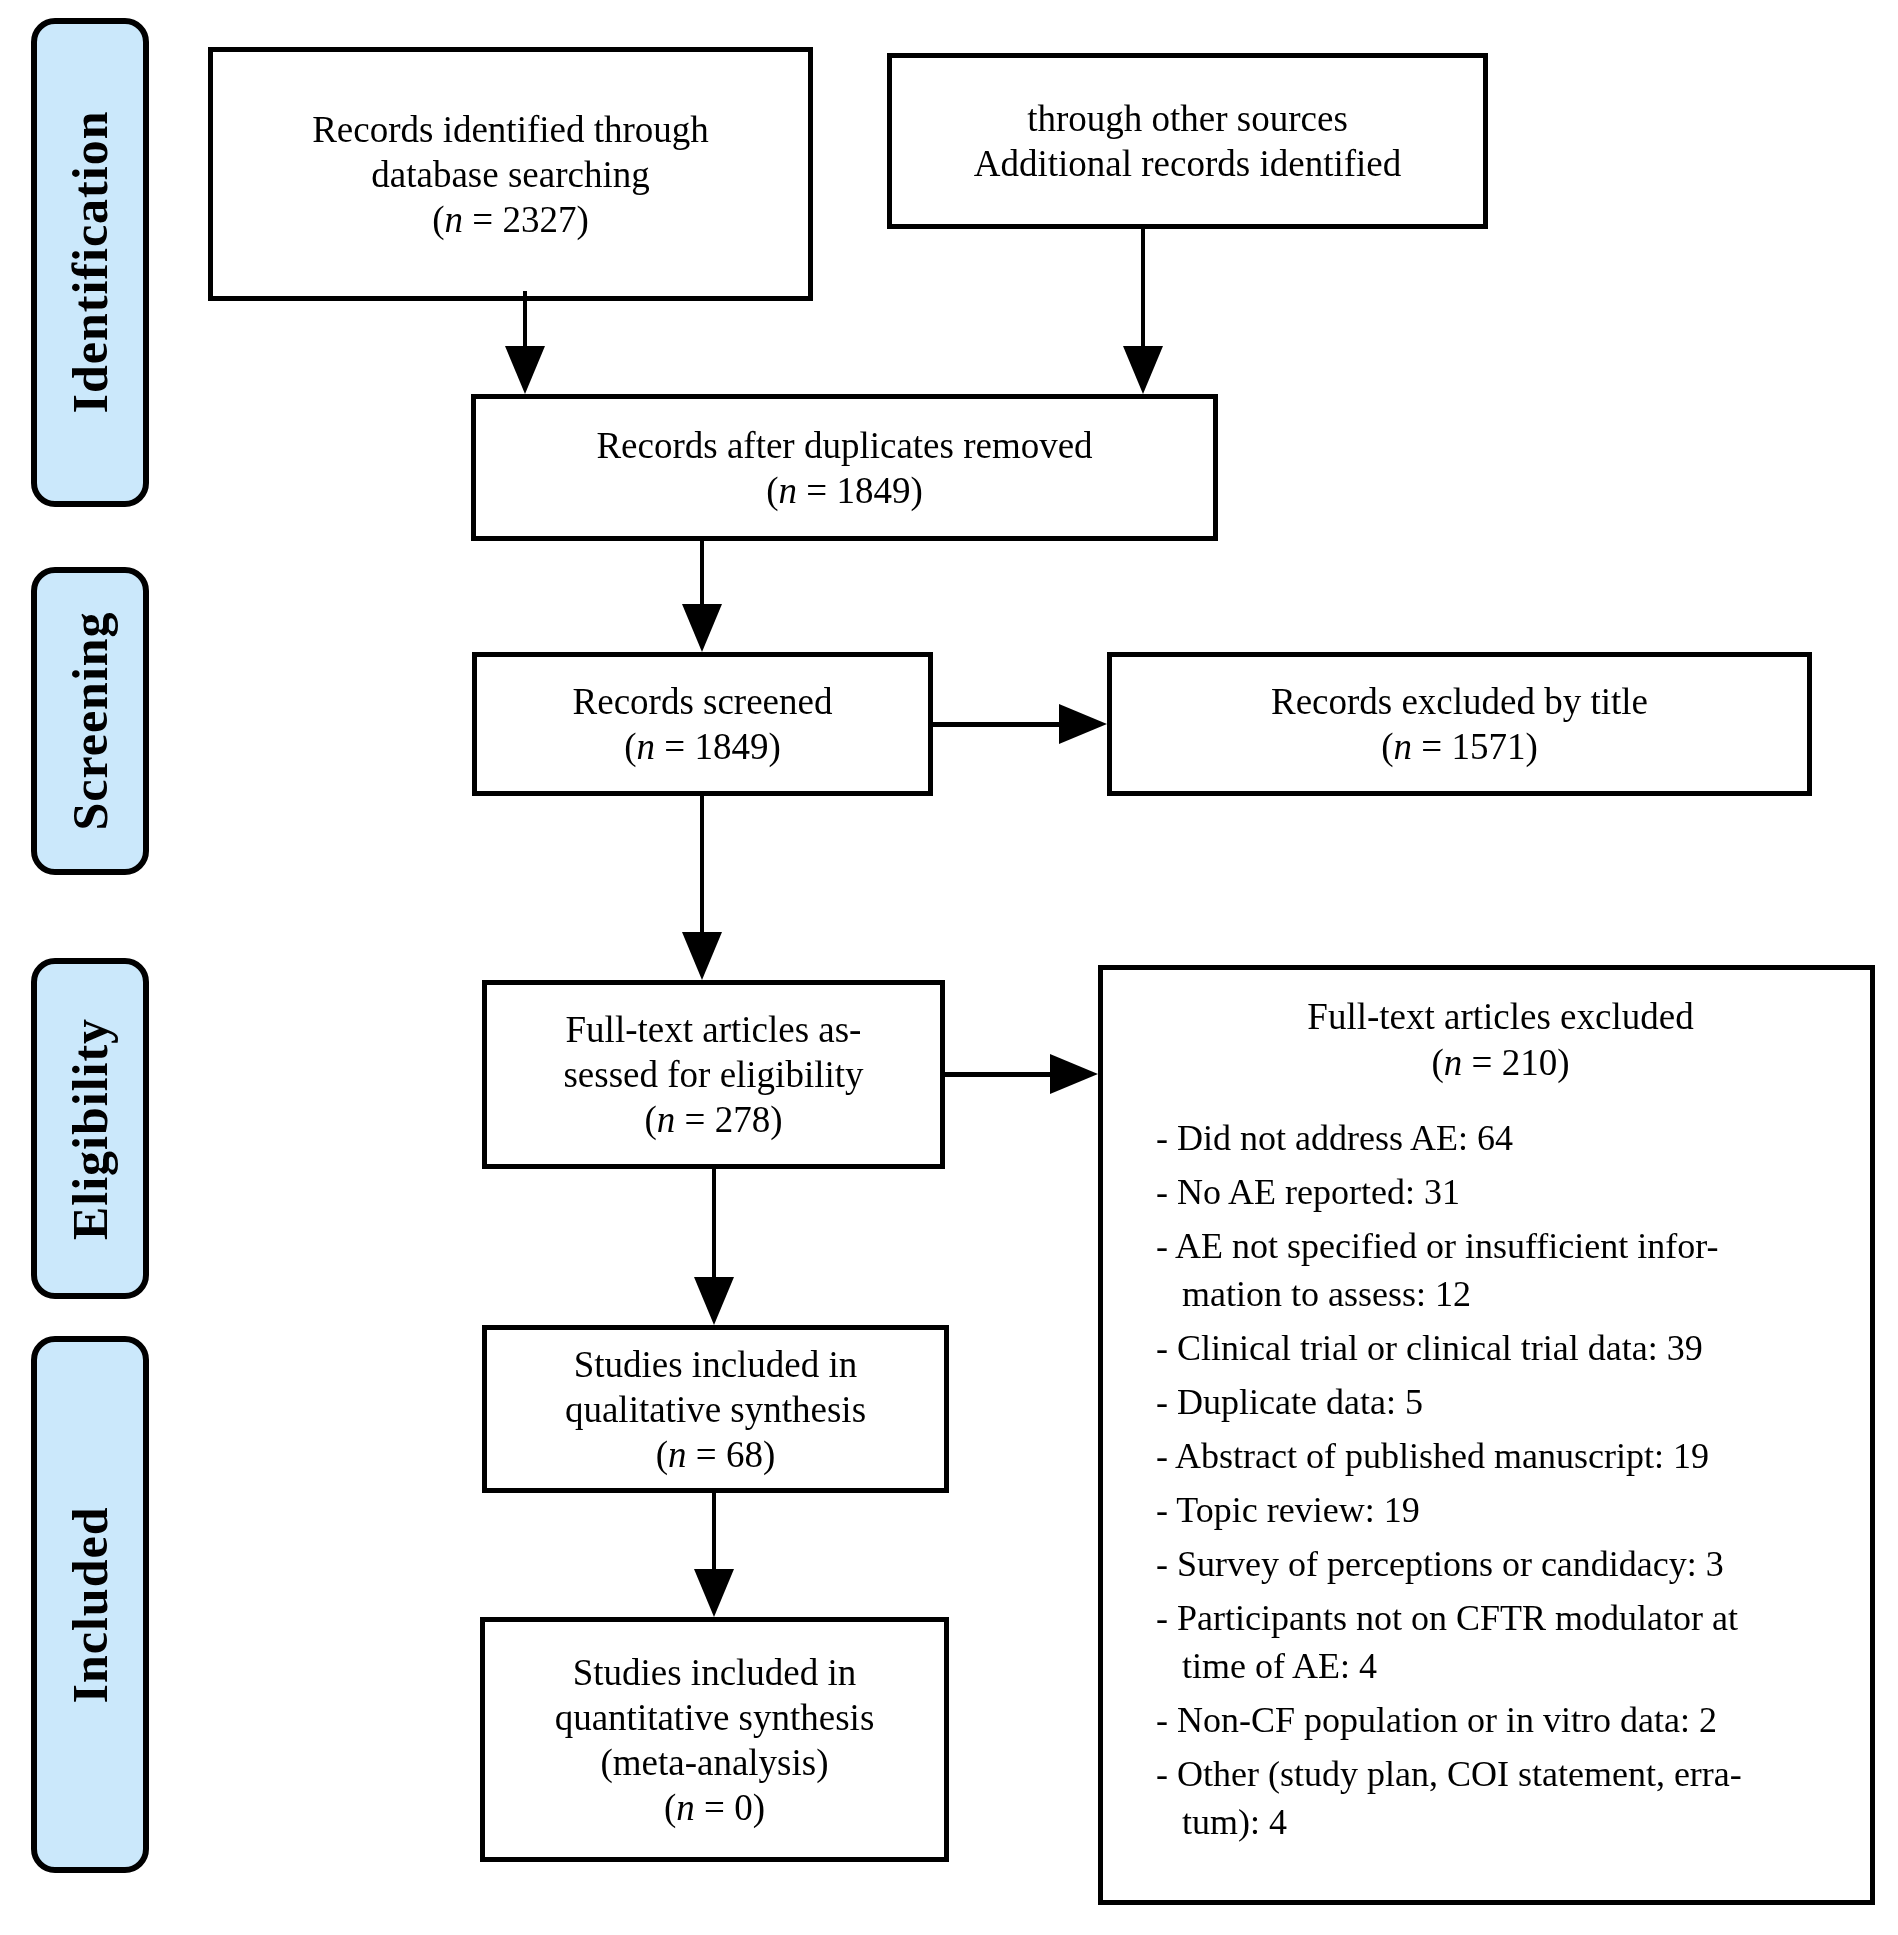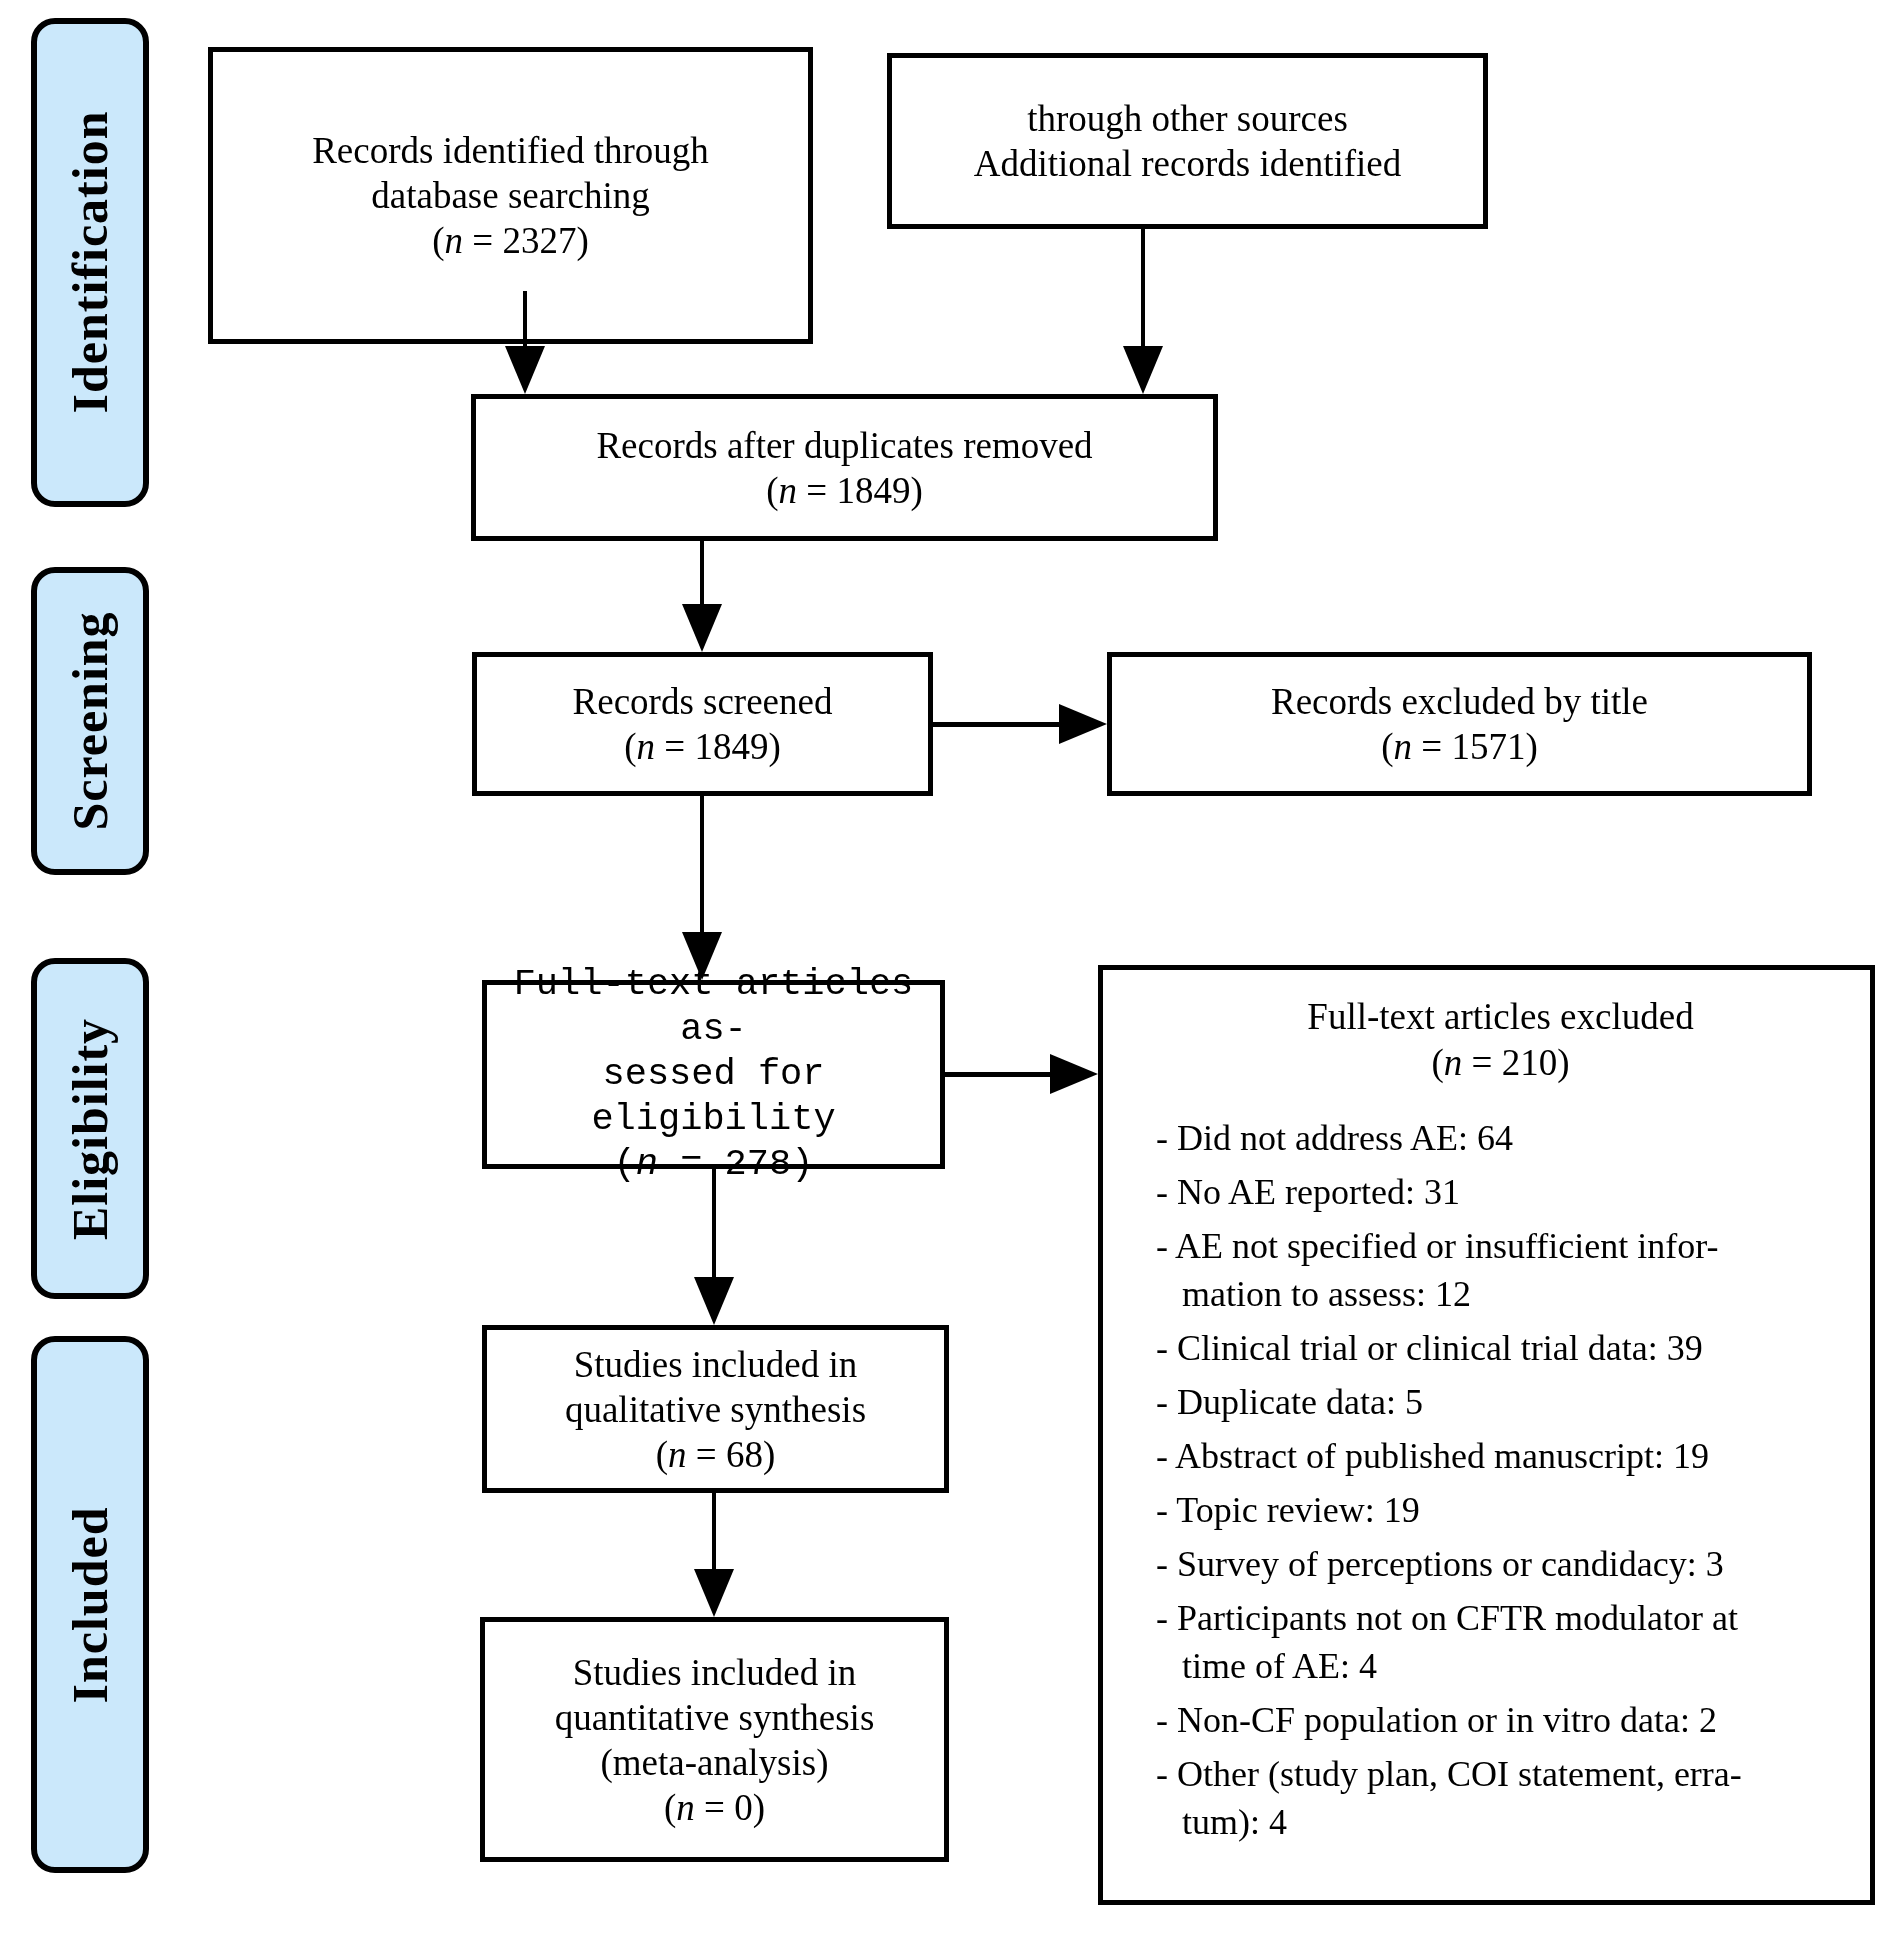--- a/index.html
+++ b/index.html
@@ -86,21 +86,21 @@
   <div class="stage" style="top:567px;height:308px;">
     <span class="rot">Screening</span>
   </div>
   <div class="stage" style="top:958px;height:341px;">
     <span class="rot">Eligibility</span>
   </div>
   <div class="stage" style="top:1336px;height:537px;">
     <span class="rot">Included</span>
   </div>
 
-  <div class="fbox" style="left:208px;top:47px;width:605px;height:297px;">
+  <div class="fbox" style="left:208px;top:47px;width:605px;height:254px;">
     <div class="btxt">
       <div>Records identified through</div>
       <div>database searching</div>
       <div><span>(</span><span class="nsym">n</span><span> = 2327)</span></div>
     </div>
   </div>
 
   <div class="fbox" style="left:887px;top:53px;width:601px;height:176px;">
     <div class="btxt">
       <div>through other sources</div>
@@ -122,21 +122,21 @@
     </div>
   </div>
 
   <div class="fbox" style="left:1107px;top:652px;width:705px;height:144px;">
     <div class="btxt">
       <div>Records excluded by title</div>
       <div><span>(</span><span class="nsym">n</span><span> = 1571)</span></div>
     </div>
   </div>
 
-  <div class="fbox" style="left:482px;top:980px;width:463px;height:189px;font-family:Liberation Mono, monospace;">
+  <div class="fbox" style="left:482px;top:980px;width:463px;height:189px;">
     <div class="btxt">
       <div>Full-text articles as-</div>
       <div>sessed for eligibility</div>
       <div><span>(</span><span class="nsym">n</span><span> = 278)</span></div>
     </div>
   </div>
 
   <div class="bigbox" style="left:1098px;top:965px;width:777px;height:940px;padding-left:28px;">
     <div class="bigtitle">
       <div>Full-text articles excluded</div>

